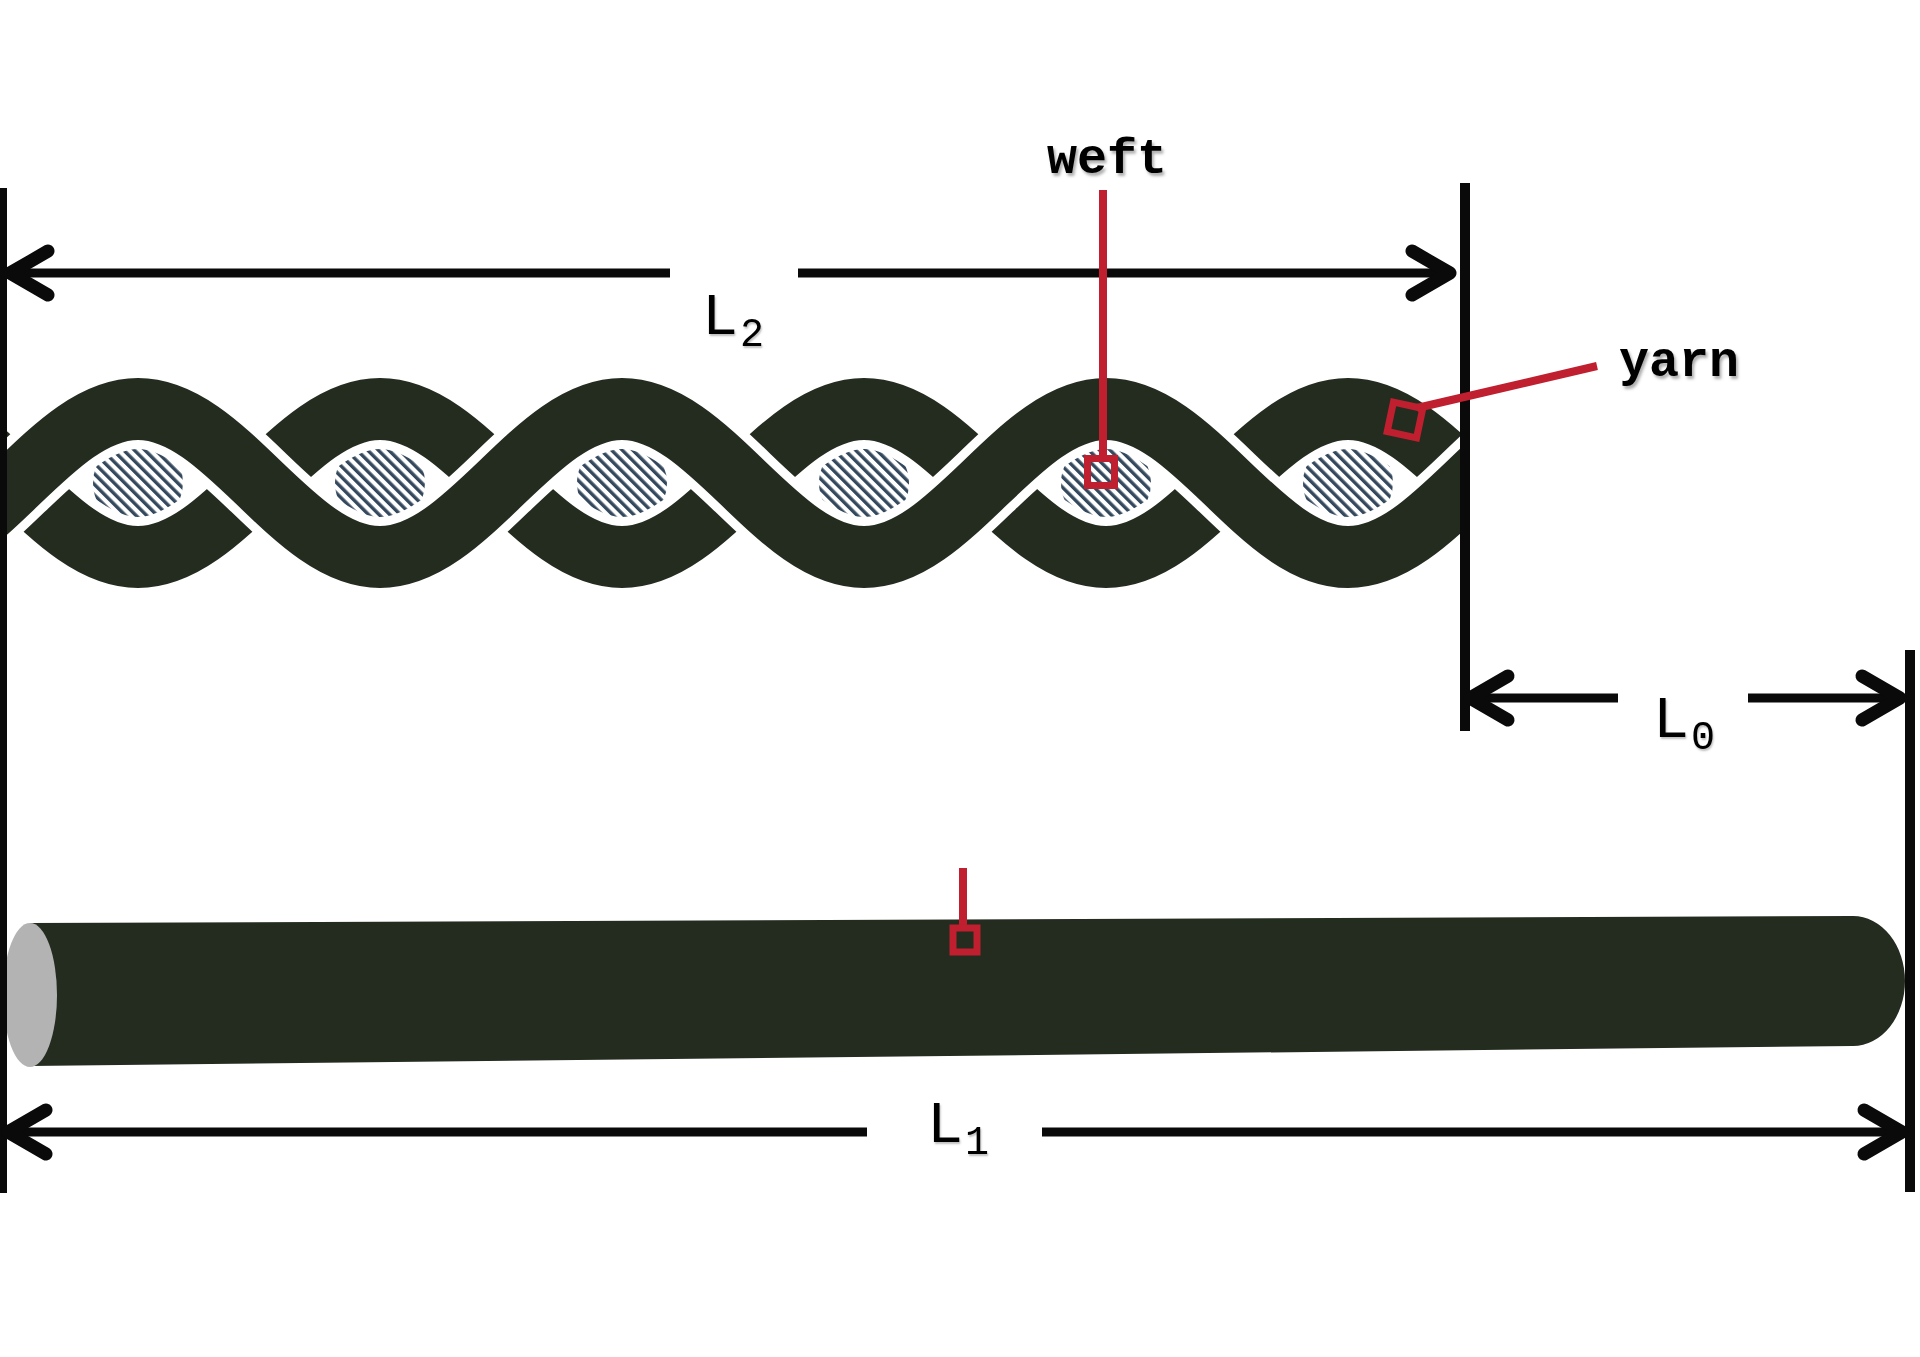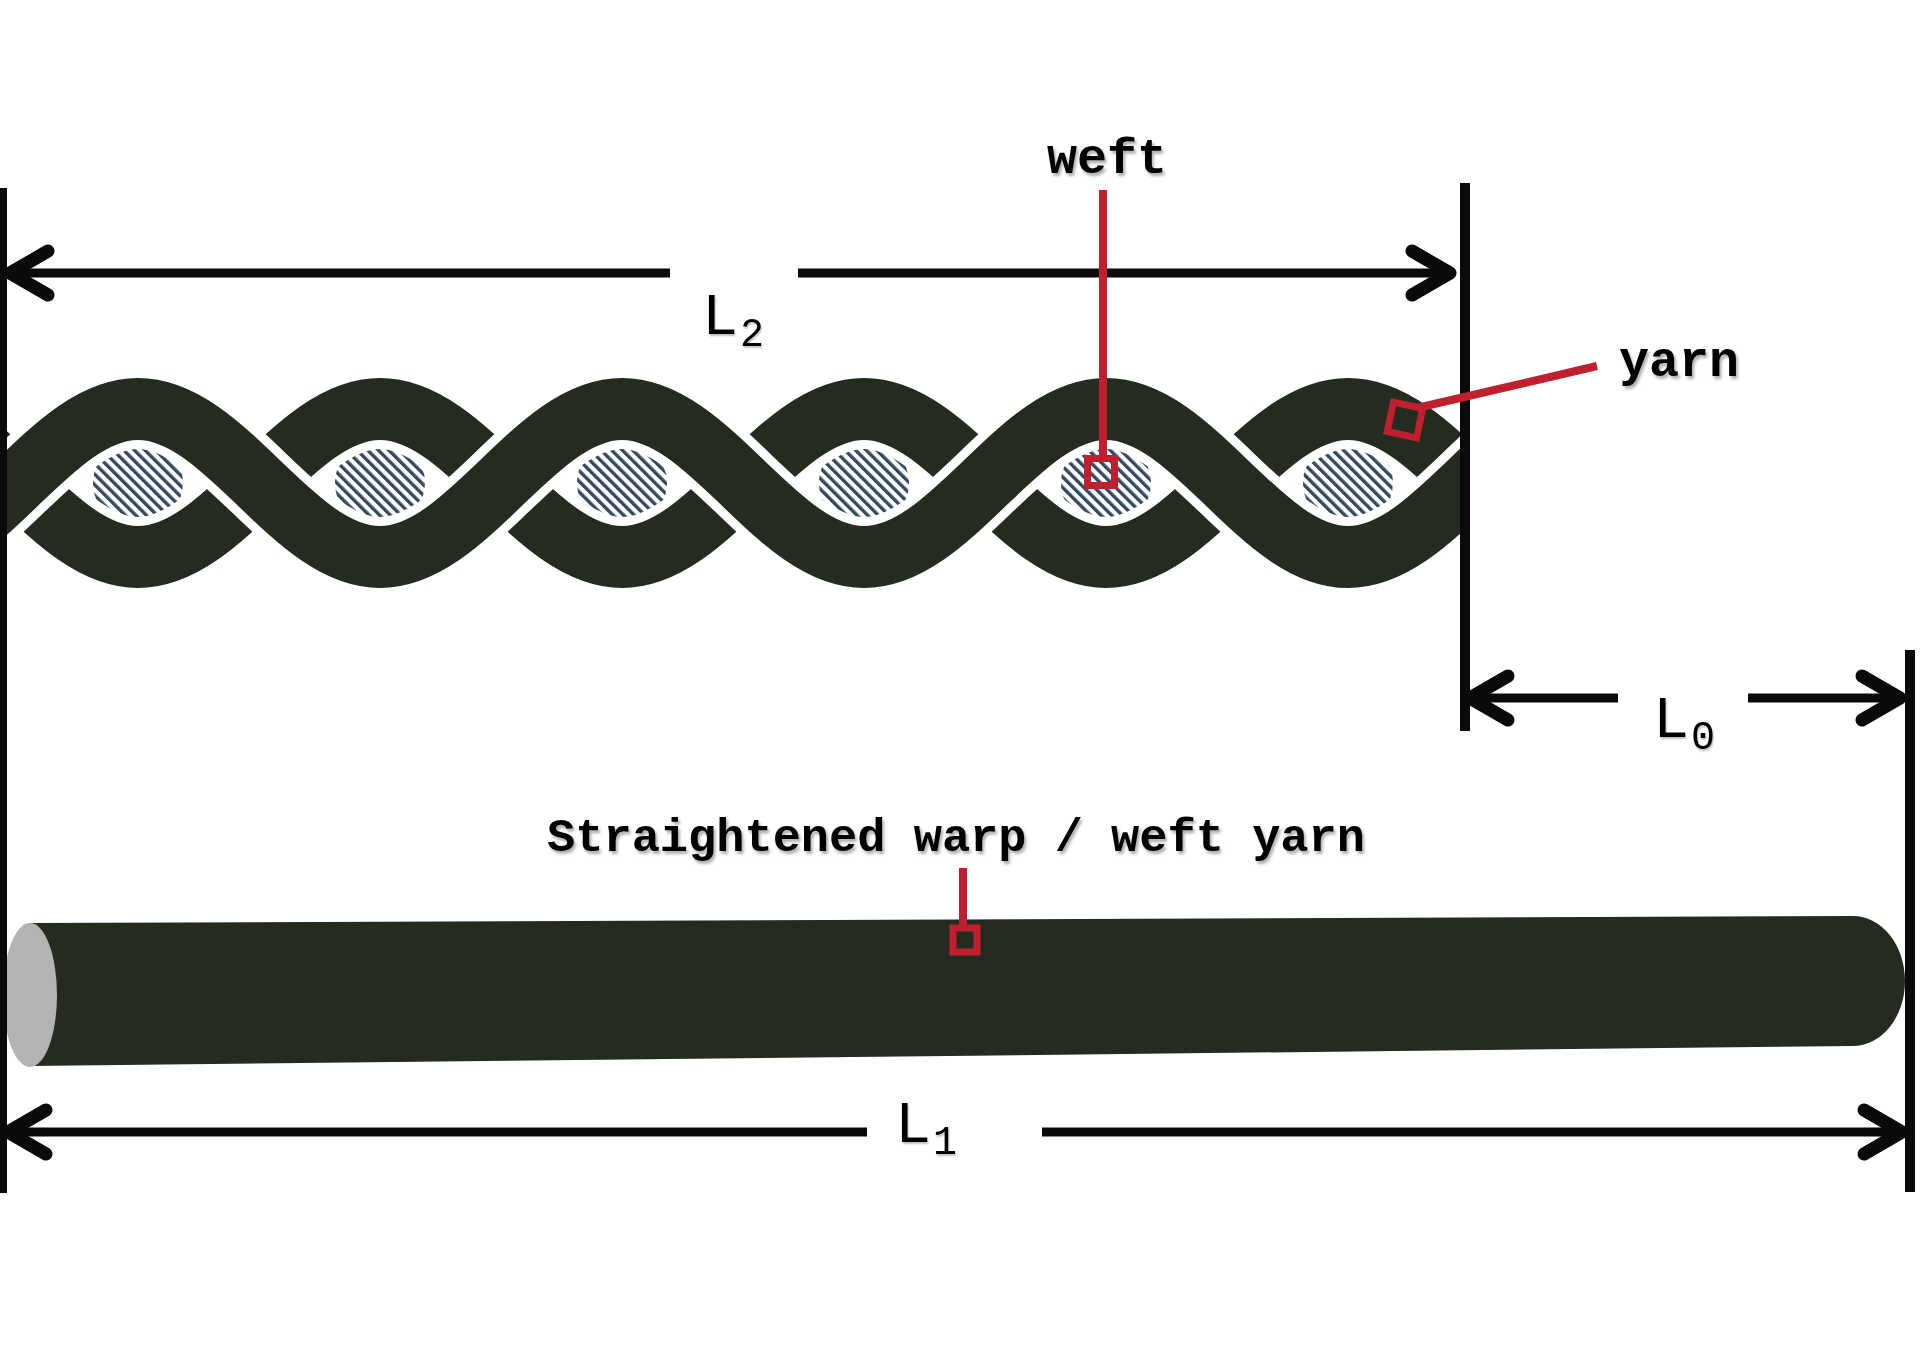--- a/index.html
+++ b/index.html
@@ -136,27 +136,26 @@
     <g>
       <line class="red-line" x1="963" y1="868" x2="963" y2="929"></line>
       <rect class="red-sq" x="953" y="928" width="24" height="24"></rect>
     </g>
   </svg>
 
   <div class="lbl lbl-weft" style="left:1107px;top:159px;">weft</div>
 
   <div class="lbl lbl-warp" style="left:1679px;top:362px;">yarn</div>
 
-  <div class="lbl lbl-straight" style="left:956px;top:838px;">Straightened warp / weft yarn</div>
 
   <div class="dim" style="left:733px;top:270px;margin-top:48px;">
     <span>L</span><span class="sub">2</span>
   </div>
 
   <div class="dim" style="left:1684px;top:721px;">
     <span>L</span><span class="sub">0</span>
   </div>
 
-  <div class="dim" style="left:926px;top:1126px;">
+  <div class="dim" style="left:958px;top:1126px;">
     <span>L</span><span class="sub">1</span>
   </div>
 
 </div>
 
 </body></html>

